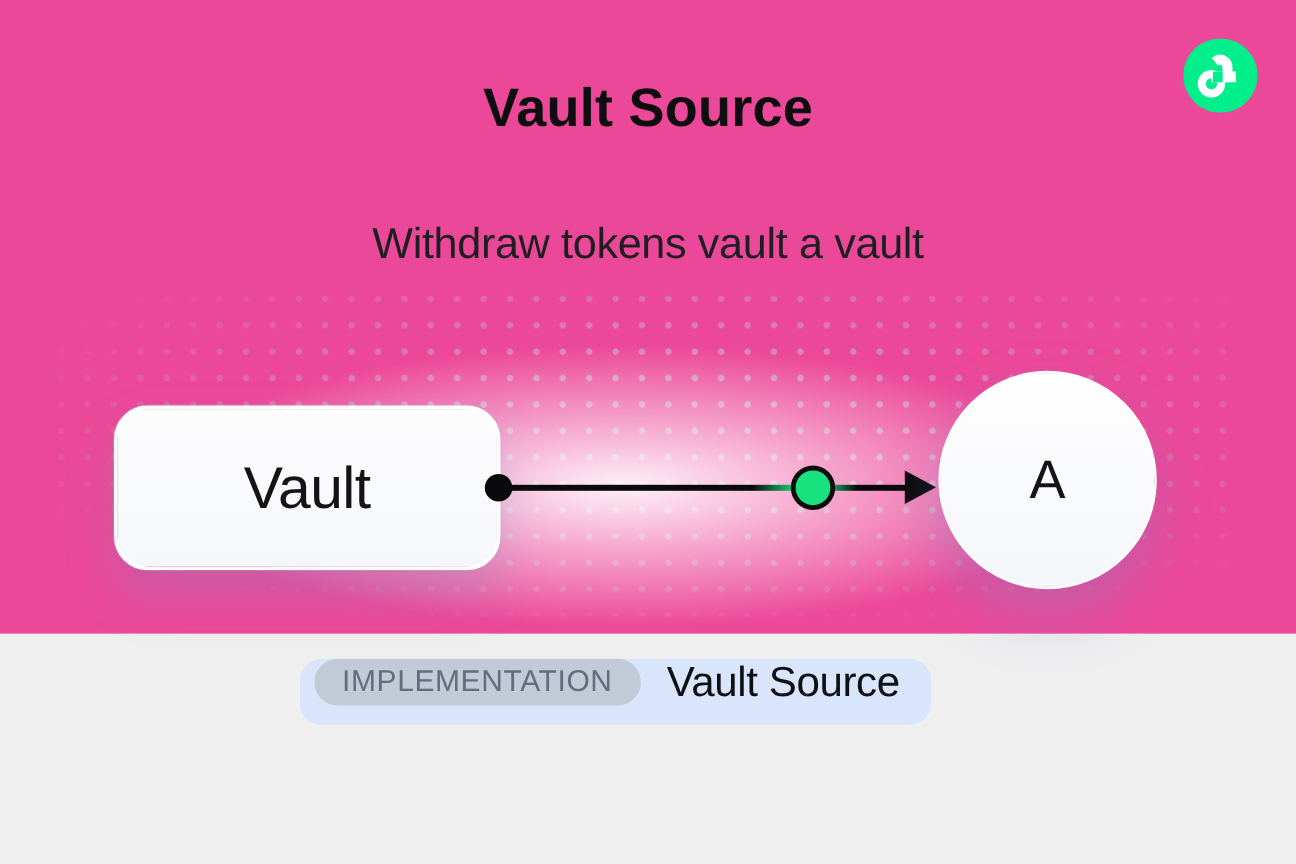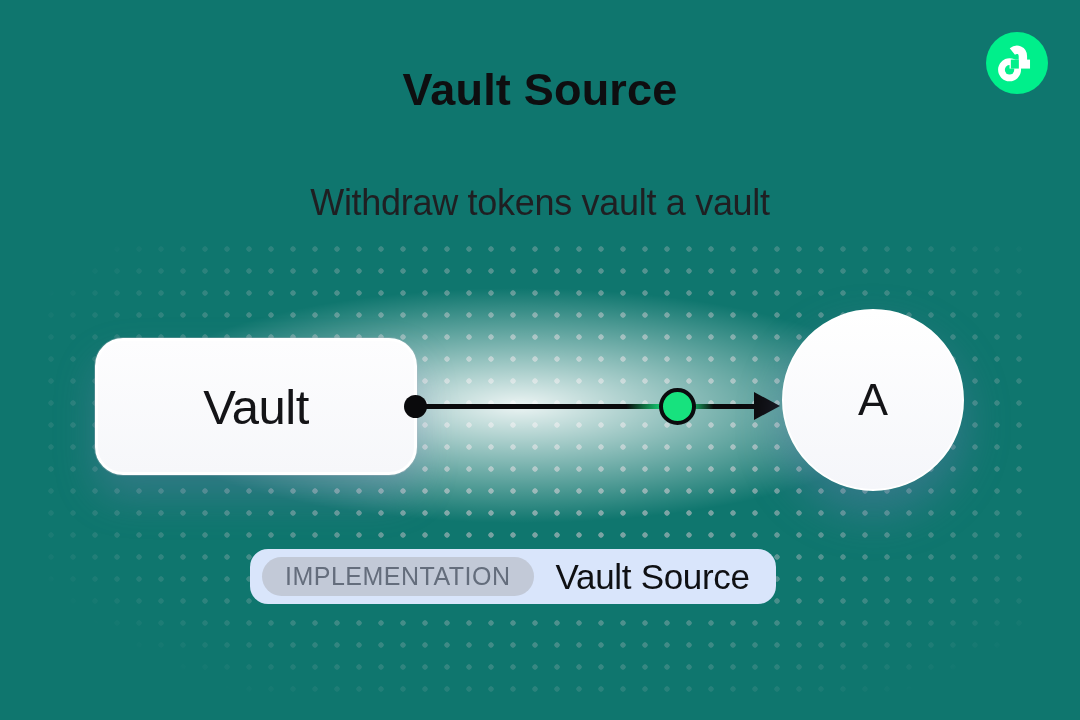--- a/index.html
+++ b/index.html
@@ -6,22 +6,22 @@
   html, body { width: 1080px; height: 720px; }
   body {
     font-family: "Liberation Sans", sans-serif;
     background: #efeff0;
     overflow: hidden;
     position: relative;
   }
   .stage {
     position: absolute;
     left: 0; top: 0;
-    width: 1080px; height: 720px;
-    background: #0f766e;
+    width: 1080px; height: 528px;
+    background: #ec4899;
   }
 
   
   .dot-grid {
     position: absolute;
     left: 48px; top: 246px; right: 44px; bottom: 14px;
     background-image: radial-gradient(circle at 3px 3px, #bfc0c5 2.4px, rgba(191,192,197,0) 3px);
     background-size: 22px 22px;
     opacity: 0.62;
     -webkit-mask-image: radial-gradient(ellipse 62% 68% at 53% 42%, #000 30%, rgba(0,0,0,0.45) 68%, transparent 98%);
@@ -134,21 +134,20 @@
     border: 4px solid #0b0b0e;
   }
 
   .impl-badge {
     position: absolute;
     left: 250px; top: 549px;
     height: 55px;
     border-radius: 18px;
     background: #d9e5fb;
     display: flex;
-    align-items: center;
     padding: 0 26px 0 12px;
   }
   .impl-tag {
     height: 39px;
     border-radius: 20px;
     background: #c2c9d7;
     color: #646d7c;
     font-size: 25px;
     font-weight: 500;
     letter-spacing: 0.5px;

